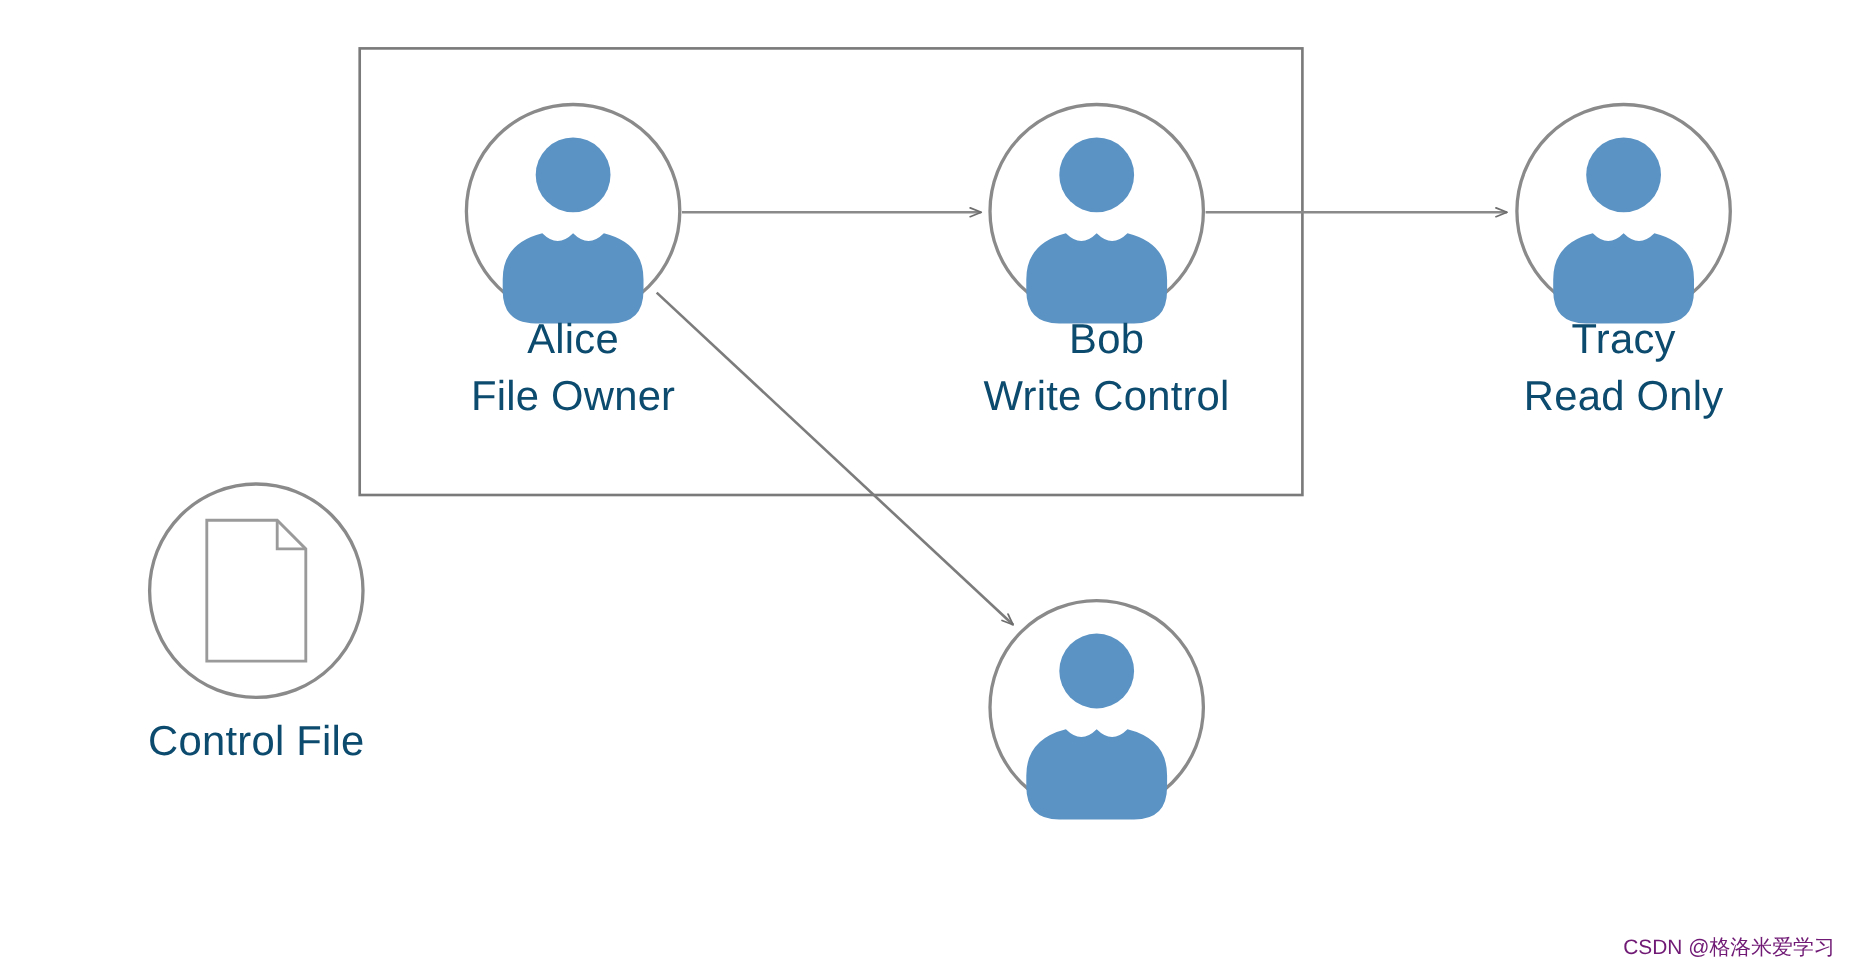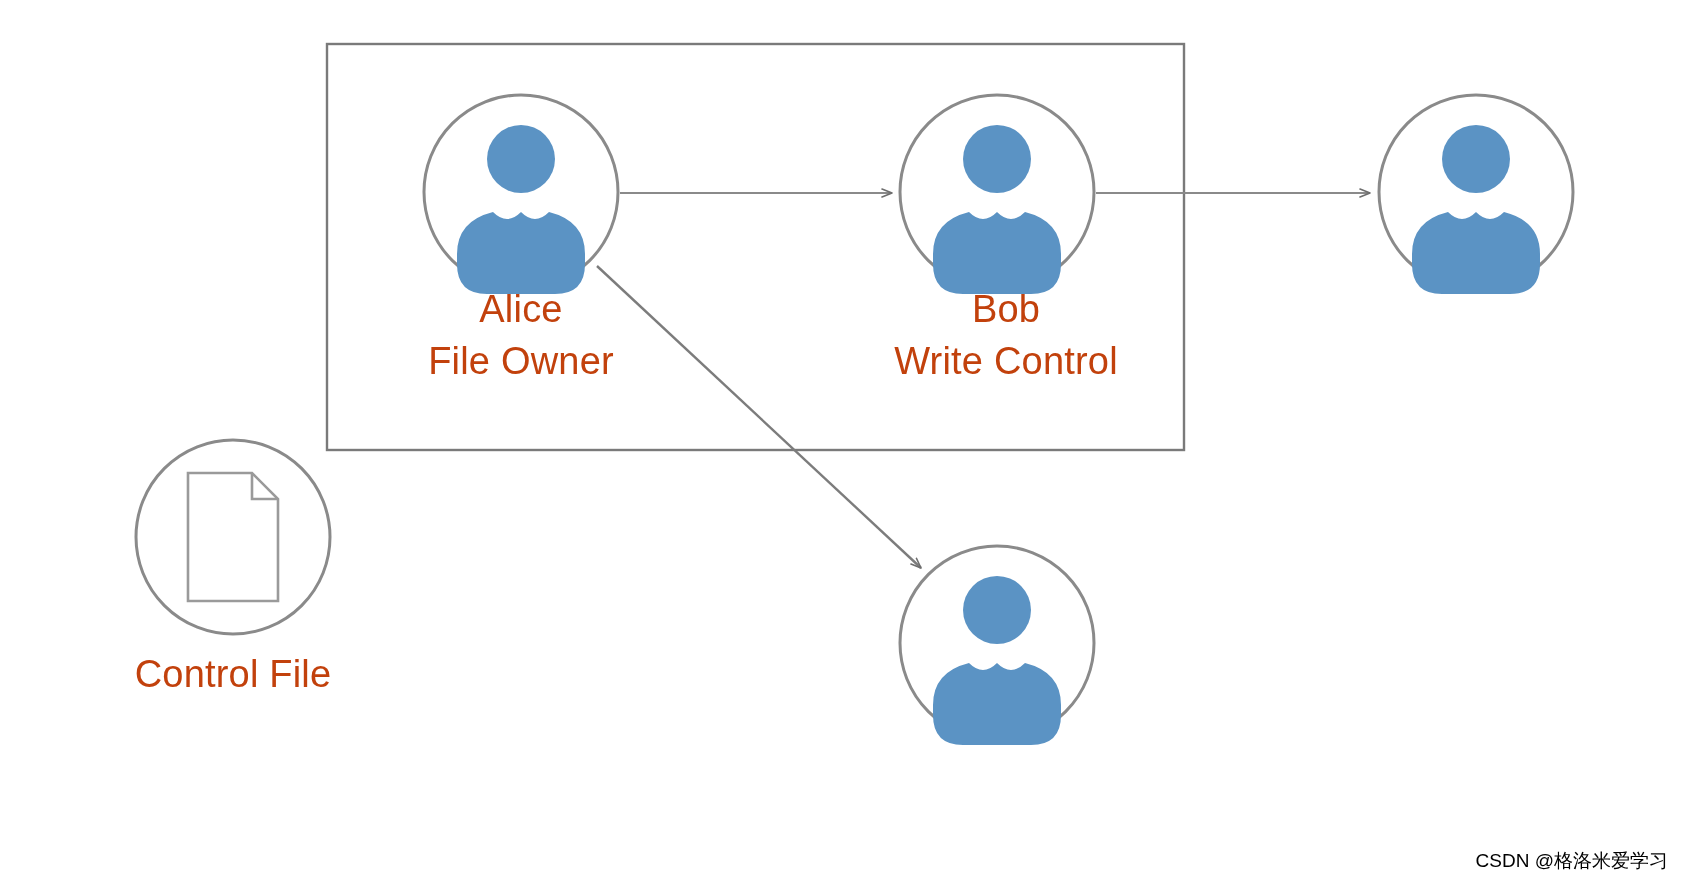--- a/index.html
+++ b/index.html
@@ -21,38 +21,38 @@
   #diagram-svg {
     position: absolute;
     left: 0;
     top: 0;
     width: 1686px;
     height: 886px;
   }
   .node-label {
     position: absolute;
     text-align: center;
-    color: #c2410c;
+    color: #0c4a6e;
     font-family: "Liberation Sans", "DejaVu Sans", sans-serif;
     font-size: 38px;
     font-weight: 300;
     line-height: 52px;
     letter-spacing: 0.2px;
     white-space: nowrap;
     transform: translateX(-50%);
   }
   .node-label .line2 {
     display: block;
     text-align: right;
   }
   .watermark {
     position: absolute;
     right: 18px;
     bottom: 12px;
-    color: #000000;
+    color: #701a75;
     font-size: 19px;
     font-family: "Liberation Sans", "DejaVu Sans", sans-serif;
     white-space: nowrap;
   }
 </style>
 </head>
 <body>
 
 <div id="canvas">
 
@@ -123,17 +123,21 @@
   <div class="node-label" style="left:521px; top:283px;">
     <span>Alice</span>
     <span class="line2">File Owner</span>
   </div>
 
   <div class="node-label" style="left:1006px; top:283px;">
     <span>Bob</span>
     <span class="line2">Write Control</span>
   </div>
 
+  <div class="node-label" style="left:1476px; top:283px;">
+    <span>Tracy</span>
+    <span class="line2">Read Only</span>
+  </div>
 
 
   <div class="watermark">CSDN @格洛米爱学习</div>
 
 </div>
 
 </body></html>

